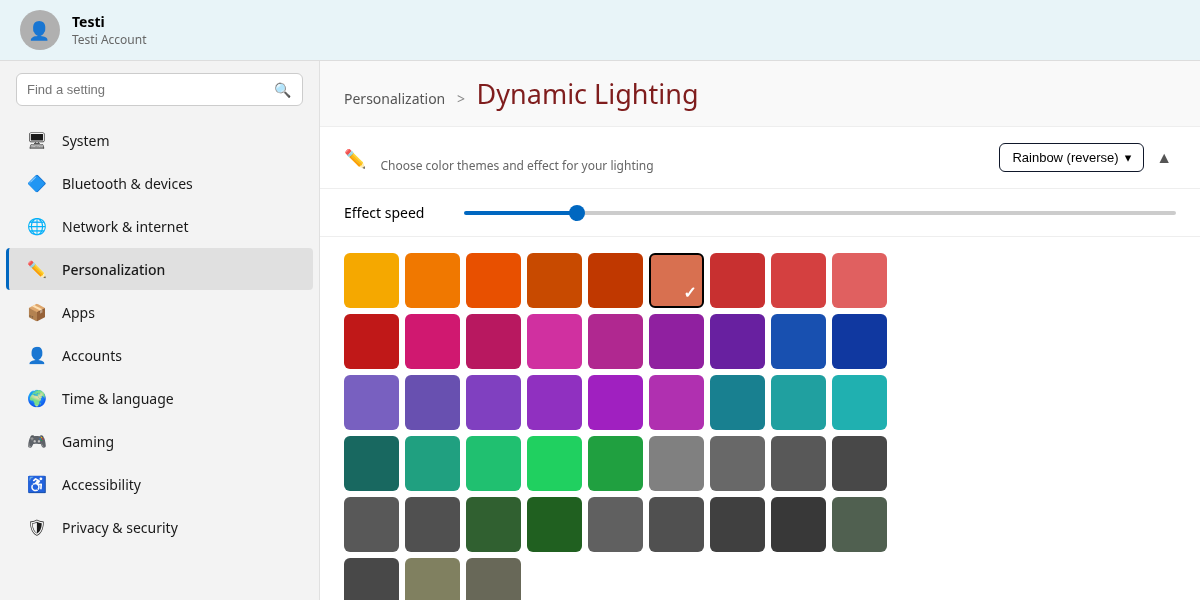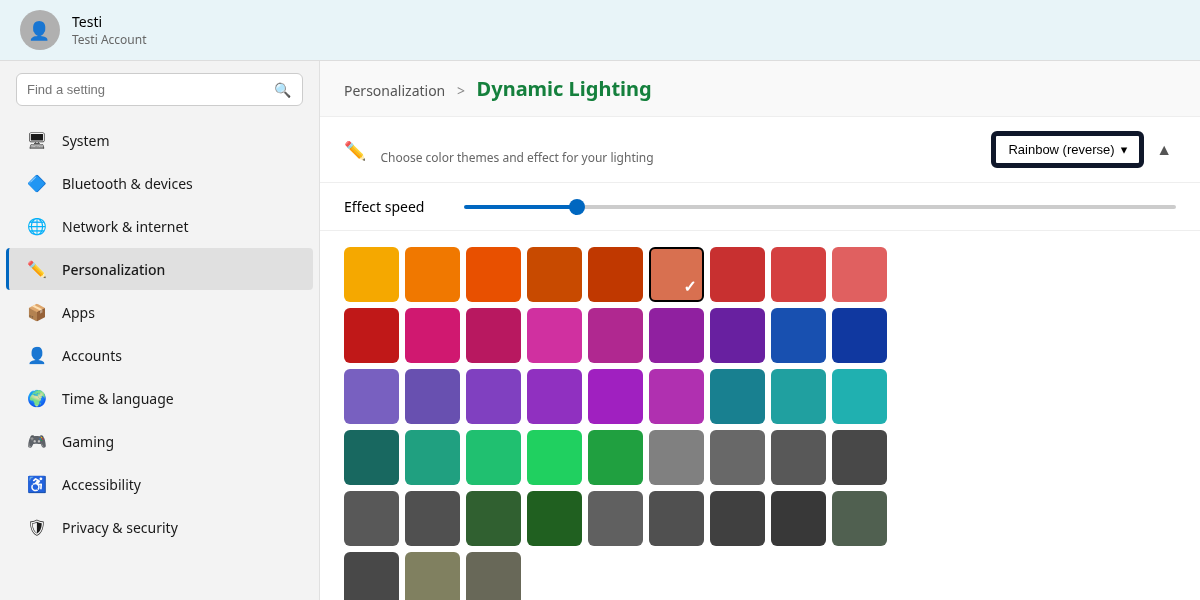--- a/index.html
+++ b/index.html
@@ -23,21 +23,21 @@
       border-bottom: 1px solid #ddd;
       min-height: 60px;
     }
     .avatar {
       width: 40px; height: 40px;
       background: #b0b0b0;
       border-radius: 50%;
       display: flex; align-items: center; justify-content: center;
       color: #666; font-size: 18px;
     }
-    .user-info .username { font-weight: 400; font-size: 14px; }
+    .user-info .username { font-weight: 700; font-size: 14px; }
     .user-info .user-role { font-size: 12px; color: #666; }
 
     
     .main {
       display: flex;
       flex: 1;
       overflow: hidden;
     }
 
     
@@ -101,23 +101,23 @@
 
     
     .breadcrumb {
       padding: 14px 24px;
       font-size: 14px;
       color: #555;
       background: #f9f9f9;
       border-bottom: 1px solid #eee;
     }
     .breadcrumb .page-title {
-      font-size: 20px;
-      font-weight: 700;
-      color: #15803d;
+      font-size: 27px;
+      font-weight: 400;
+      color: #7f1d1d;
     }
     .breadcrumb .separator { margin: 0 8px; color: #888; }
     .effects-header {
       display: flex;
       align-items: center;
       justify-content: space-between;
       padding: 14px 24px;
       border-bottom: 1px solid #eee;
     }
     .effects-left {
@@ -127,21 +127,21 @@
       font-size: 18px; color: #555;
     }
     .effects-title { font-size: 15px; font-weight: 600; }
     .effects-sub { font-size: 12px; color: #666; margin-top: 16px; }
     .effects-right {
       display: flex; align-items: center; gap: 8px;
     }
     .dropdown-btn {
       display: flex; align-items: center; gap: 6px;
       background: white;
-      border: 5px solid #0f172a;
+      border: 1px solid #0f172a;
       border-radius: 6px;
       padding: 6px 12px;
       font-size: 13px;
       cursor: pointer;
     }
     .collapse-btn {
       background: none; border: none;
       cursor: pointer; font-size: 16px; color: #555;
       padding: 4px;
     }

